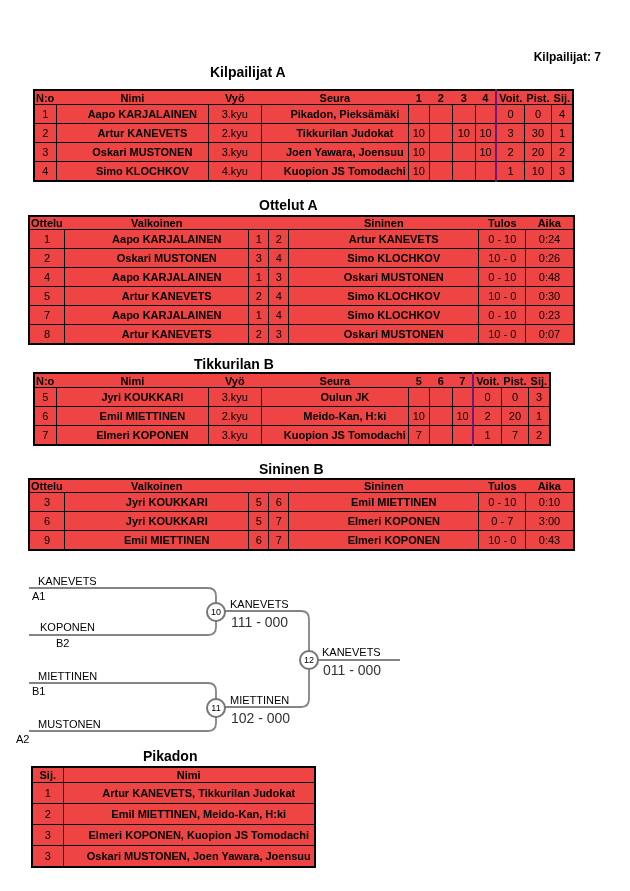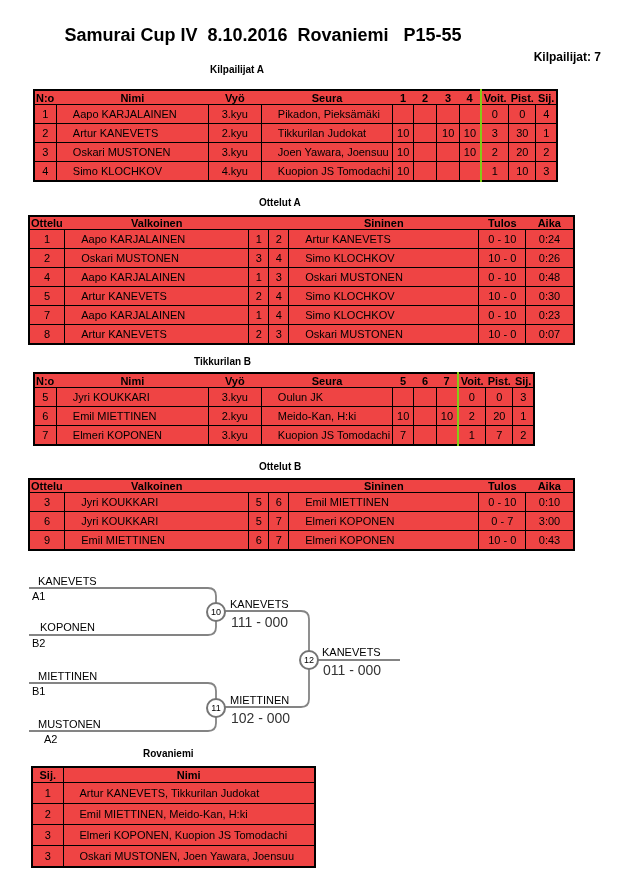--- a/index.html
+++ b/index.html
@@ -3,57 +3,56 @@
 <meta charset="utf-8">
 <style>
   html,body{margin:0;padding:0;background:#e8e8e8;}
   .page{position:relative;width:630px;height:891px;background:#ffffff;
         font-family:"Liberation Sans",sans-serif;color:#000;overflow:hidden;}
 
   .title{position:absolute;top:25px;left:0;width:526px;text-align:center;
          font-size:18px;font-weight:bold;white-space:pre;}
   .count{position:absolute;top:50px;right:29px;font-size:12px;font-weight:bold;}
 
-  .h{position:absolute;font-size:10px;font-weight:bold;white-space:nowrap;}
+  .h{position:absolute;font-size:14px;font-weight:bold;white-space:nowrap;}
   #hKA{left:210px;top:64px;}
   #hOA{left:259px;top:197px;}
   #hKB{left:194px;top:356px;}
   #hOB{left:259px;top:461px;}
   #hTU{left:143px;top:748px;}
 
   table.grid{position:absolute;border-collapse:collapse;table-layout:fixed;
              border:2px solid #000;font-size:11px;background:#ef4444;}
   .grid th{font-weight:bold;padding:0 2px;white-space:nowrap;overflow:visible;}
   .grid thead tr{border-bottom:1px solid #000;}
   .grid td{border:1px solid #000;padding:0 2px;white-space:nowrap;overflow:hidden;}
   .grid .ac{text-align:center;}
-  .grid .al{text-align:left;padding-left:16px;}
+  .grid .al{text-align:center;padding-left:22px;font-weight:bold;}
   .grid .ah{text-align:left;padding-left:1px;}
-  .grid .thickL{border-left:2px solid #84cc16;}
+  .grid .thickL{border-left:2px solid #701a75;}
   .grid .hv{border-left:1px solid #000;}
 
   .kA{left:33px;top:89px;}  .kA th{height:13px;} .kA td{height:18px;}
   .oA{left:28px;top:215px;} .oA th{height:12px;} .oA td{height:18px;}
   .kB{left:33px;top:372px;} .kB th{height:13px;} .kB td{height:18px;}
   .oB{left:28px;top:478px;} .oB th{height:12px;} .oB td{height:18px;}
   .tk{left:31px;top:766px;} .tk th{height:14px;} .tk td{height:20px;}
 
   .bracket-svg{position:absolute;left:0;top:0;pointer-events:none;}
   .bl{position:absolute;font-size:11px;white-space:nowrap;}
   .bs{position:absolute;font-size:14px;color:#333;white-space:nowrap;}
   .mcircle{position:absolute;width:16px;height:16px;border:2px solid #757575;
            border-radius:50%;background:#fff;font-size:9px;line-height:16px;
            text-align:center;}
 </style>
 </head>
 <body>
 
 <div class="page">
 
-  <div class="title">Samurai Cup IV  8.10.2016  Rovaniemi   P15-55</div>
   <div class="count">Kilpailijat: 7</div>
 
   <div class="h" id="hKA">Kilpailijat A</div>
   <table class="grid kA">
       <colgroup>
         <col style="width: 22px;">
         <col style="width: 152px;">
         <col style="width: 53px;">
         <col style="width: 122px;">
         <col style="width: 21px;">
@@ -276,21 +275,21 @@
           <td class="ac">7</td>
           <td class="ac"></td>
           <td class="ac"></td>
           <td class="ac thickL">1</td>
           <td class="ac">7</td>
           <td class="ac">2</td>
         </tr>
       </tbody>
     </table>
 
-  <div class="h" id="hOB">Ottelut B</div>
+  <div class="h" id="hOB">Sininen B</div>
   <table class="grid oB">
       <colgroup>
         <col style="width: 26px;">
         <col style="width: 184px;">
         <col style="width: 20px;">
         <col style="width: 20px;">
         <col style="width: 190px;">
         <col style="width: 47px;">
         <col style="width: 48px;">
       </colgroup>
@@ -342,39 +341,39 @@
       <path d="M29 683 H208 Q216 683 216 691 V723 Q216 731 208 731 H29"></path>
       <path d="M216 611 H301 Q309 611 309 619 V660"></path>
       <path d="M216 707 H301 Q309 707 309 699 V660"></path>
       <path d="M309 660 H400"></path>
     </g>
   </svg>
 
   <div class="bl" style="left:38px;top:575px;">KANEVETS</div>
   <div class="bl" style="left:32px;top:590px;">A1</div>
   <div class="bl" style="left:40px;top:621px;">KOPONEN</div>
-  <div class="bl" style="left:16px;top:637px;padding-left:16px;">B2</div>
+  <div class="bl" style="left:40px;top:637px;padding-left:16px;">B2</div>
   <div class="bl" style="left:38px;top:670px;">MIETTINEN</div>
   <div class="bl" style="left:32px;top:685px;">B1</div>
   <div class="bl" style="left:38px;top:718px;">MUSTONEN</div>
-  <div class="bl" style="left:44px;top:733px;text-align:right;">A2</div>
+  <div class="bl" style="left:16px;top:733px;text-align:right;">A2</div>
 
   <div class="mcircle" style="left:206px;top:602px;">10</div>
   <div class="bl" style="left:230px;top:598px;">KANEVETS</div>
   <div class="bs" style="left:231px;top:614px;">111 - 000</div>
 
   <div class="mcircle" style="left:206px;top:698px;">11</div>
   <div class="bl" style="left:230px;top:694px;">MIETTINEN</div>
   <div class="bs" style="left:231px;top:710px;">102 - 000</div>
 
   <div class="mcircle" style="left:299px;top:650px;">12</div>
   <div class="bl" style="left:322px;top:646px;">KANEVETS</div>
   <div class="bs" style="left:323px;top:662px;">011 - 000</div>
 
-  <div class="h" id="hTU">Rovaniemi</div>
+  <div class="h" id="hTU">Pikadon</div>
   <table class="grid tk">
       <colgroup>
         <col style="width: 31px;">
         <col style="width: 252px;">
       </colgroup>
       <thead>
         <tr>
           <th class="ac">Sij.</th>
           <th class="ac hv">Nimi</th>
         </tr>

